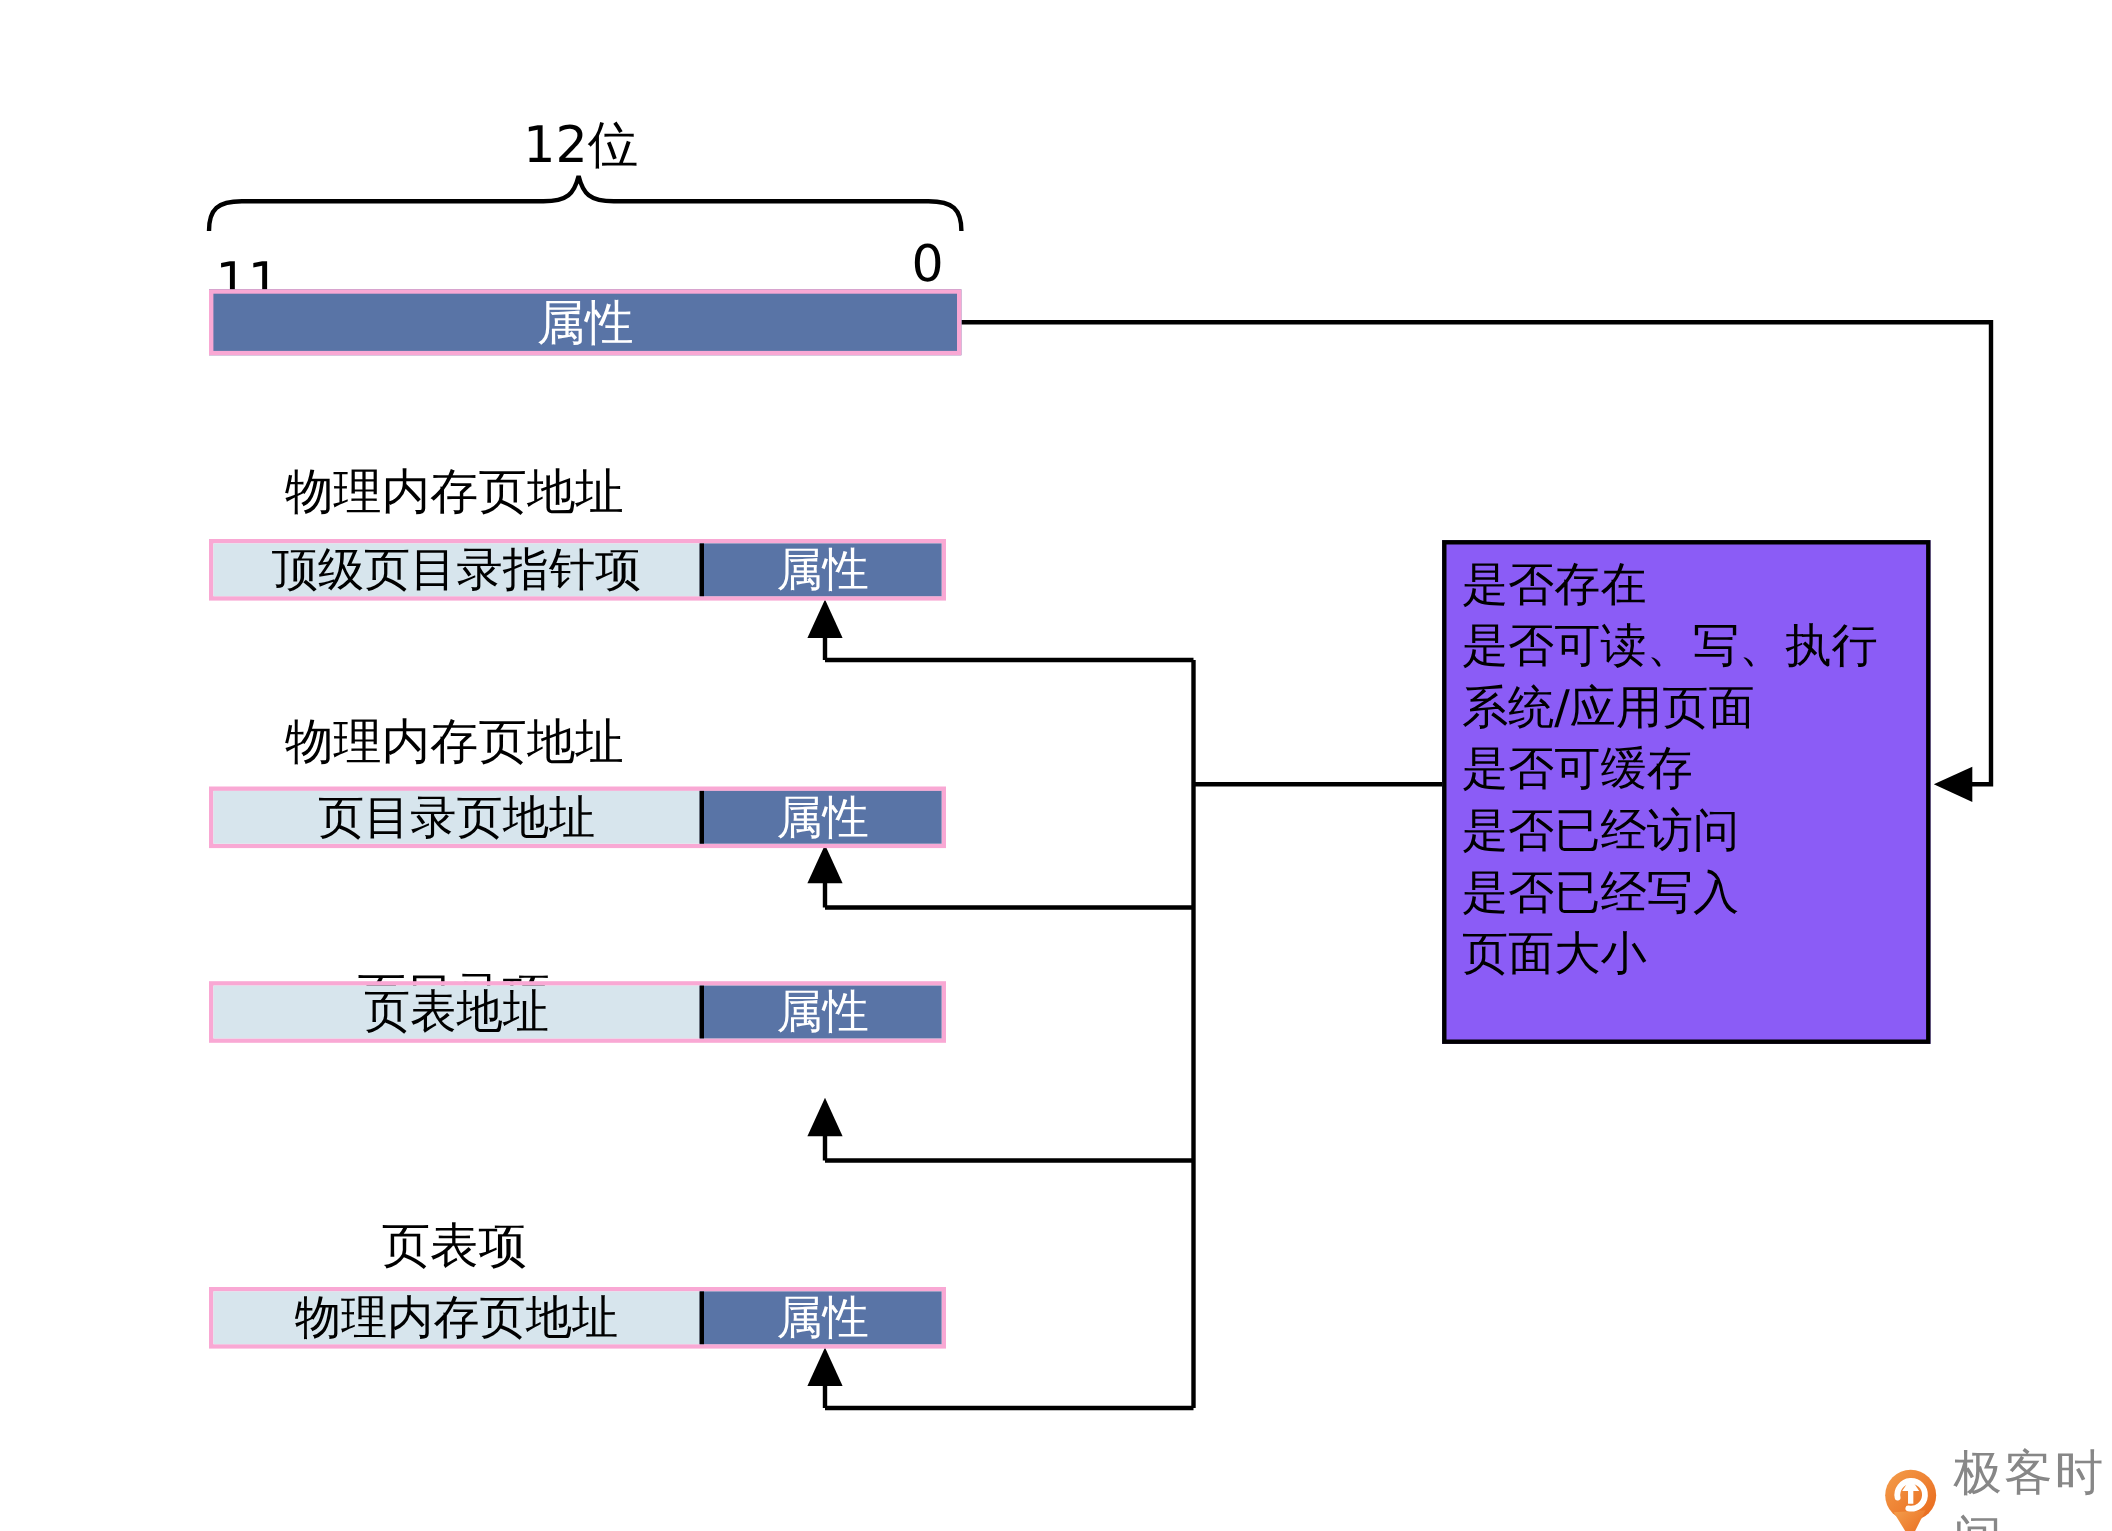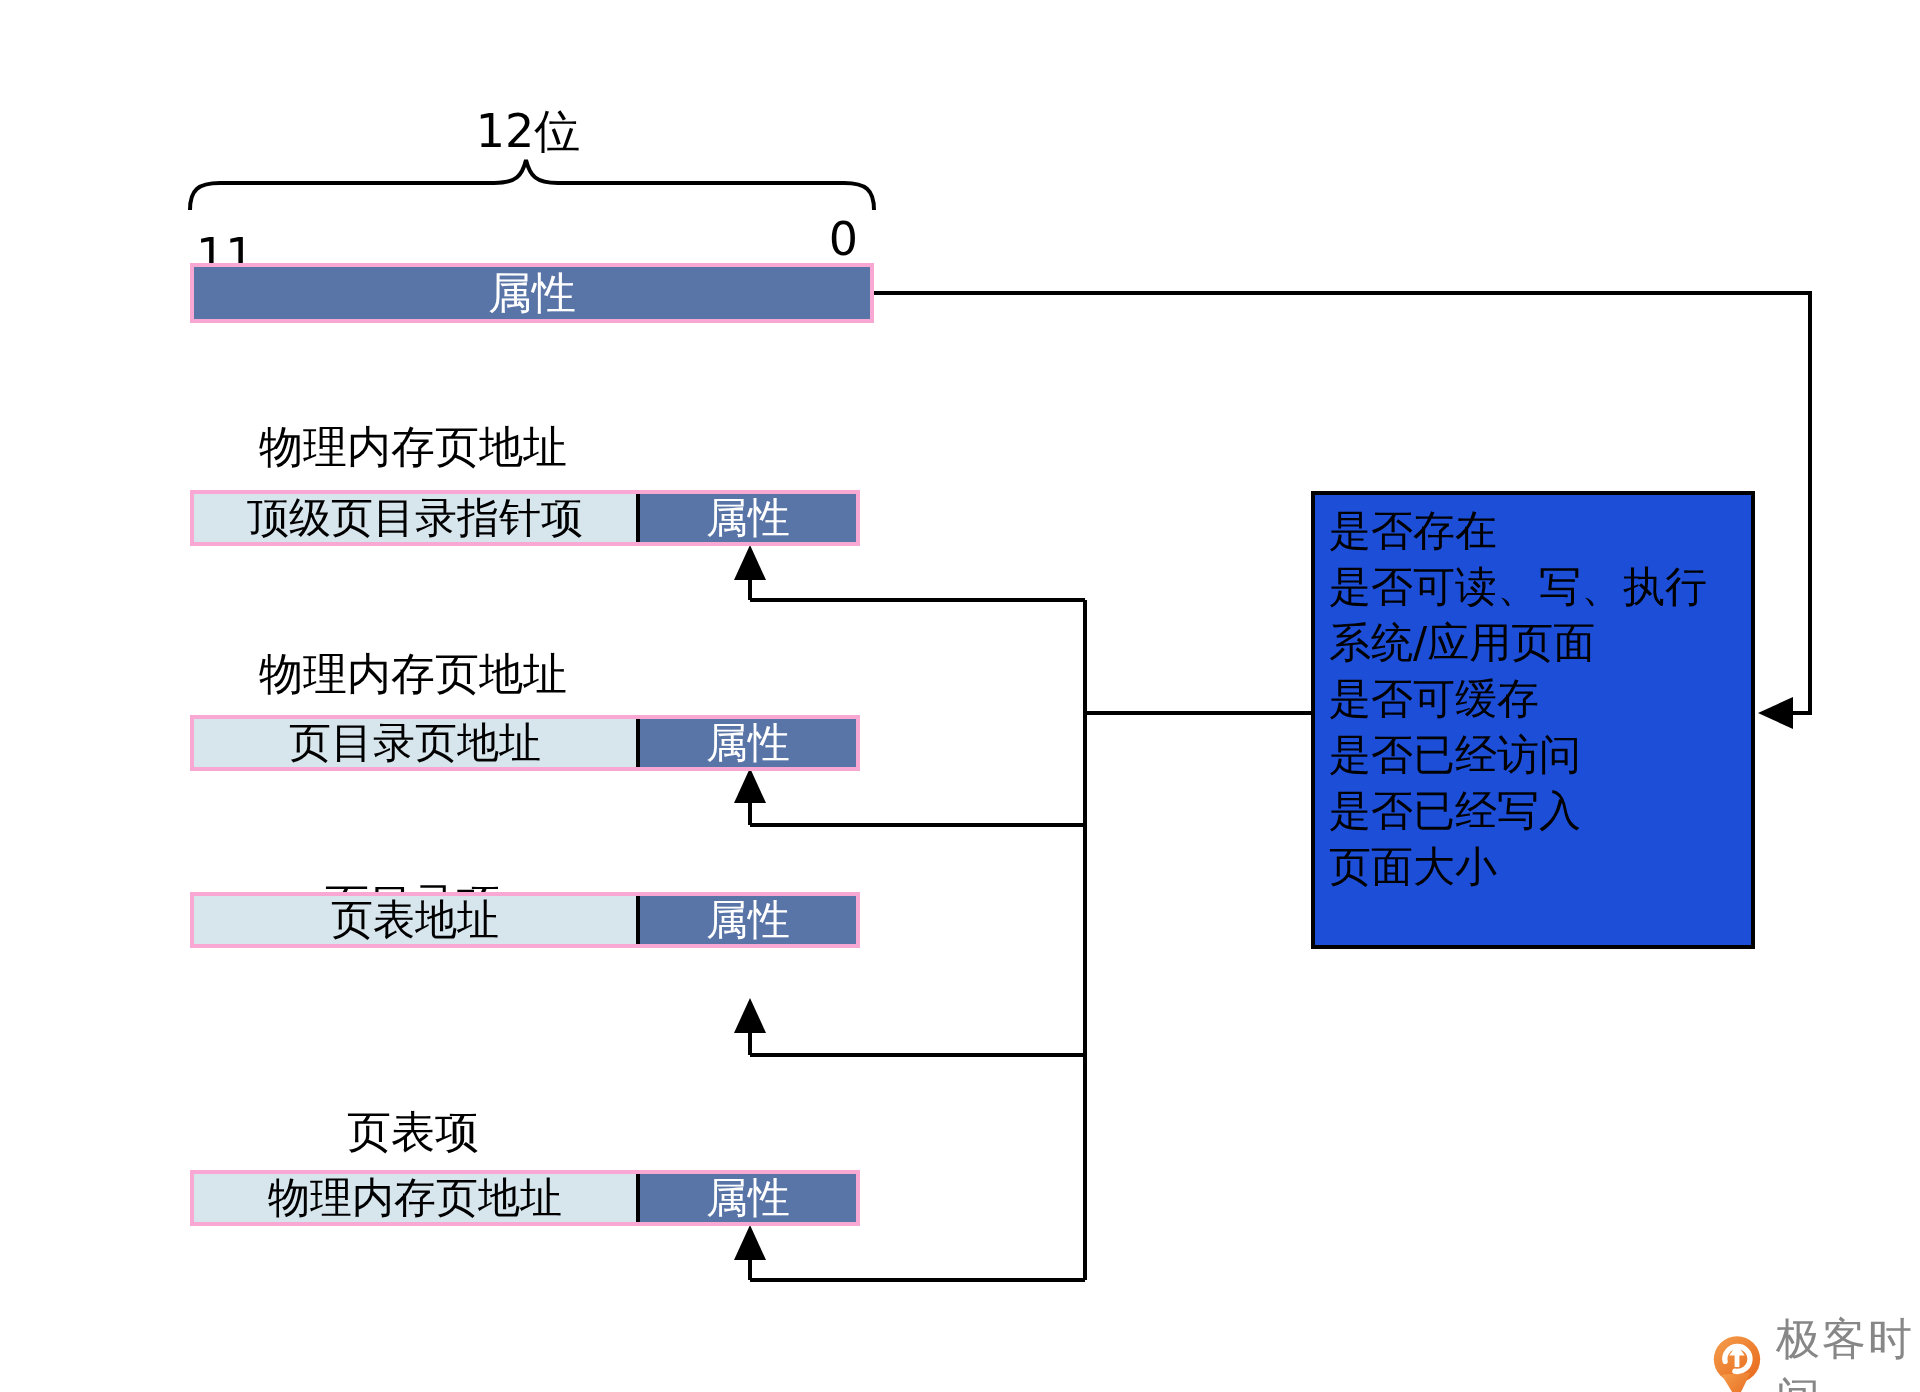--- a/index.html
+++ b/index.html
@@ -14,21 +14,21 @@
   .bit-low{left:760px;top:212px;width:70px;text-align:right;font-size:46px;}
   .bar{position:absolute;box-sizing:border-box;border:4px solid #f9a8d4;display:flex;align-items:center;}
   .top-bar{left:162px;top:263px;width:684px;height:60px;background:#5974A6;justify-content:center;}
   .top-bar .attr-text{color:#fff;font-size:44px;}
   .entry-label{position:absolute;left:162px;width:446px;text-align:center;font-size:44px;}
   .entry-bar{left:162px;width:670px;height:56px;padding:0;}
   .addr-cell{box-sizing:border-box;width:442px;height:100%;background:#D7E5ED;display:flex;align-items:center;justify-content:center;font-size:42px;}
   .attr-cell{box-sizing:border-box;flex:1;height:100%;background:#5974A6;border-left:4px solid #000;display:flex;align-items:center;justify-content:center;font-size:42px;color:#fff;}
   .attr-box{
     position:absolute;left:1283px;top:491px;width:444px;height:458px;box-sizing:border-box;
-    border:4px solid #000;background:#1d4ed8;padding:8px 0 0 14px;
+    border:4px solid #000;background:#8b5cf6;padding:8px 0 0 14px;
   }
   .attr-line{font-size:42px;line-height:56px;white-space:nowrap;}
   .logo{position:absolute;left:1680px;top:1310px;display:flex;align-items:center;}
   .logo-text{font-size:44px;color:#878787;margin-left:10px;letter-spacing:2px;}
 </style>
 </head>
 <body>
 
 <div class="canvas">
 

